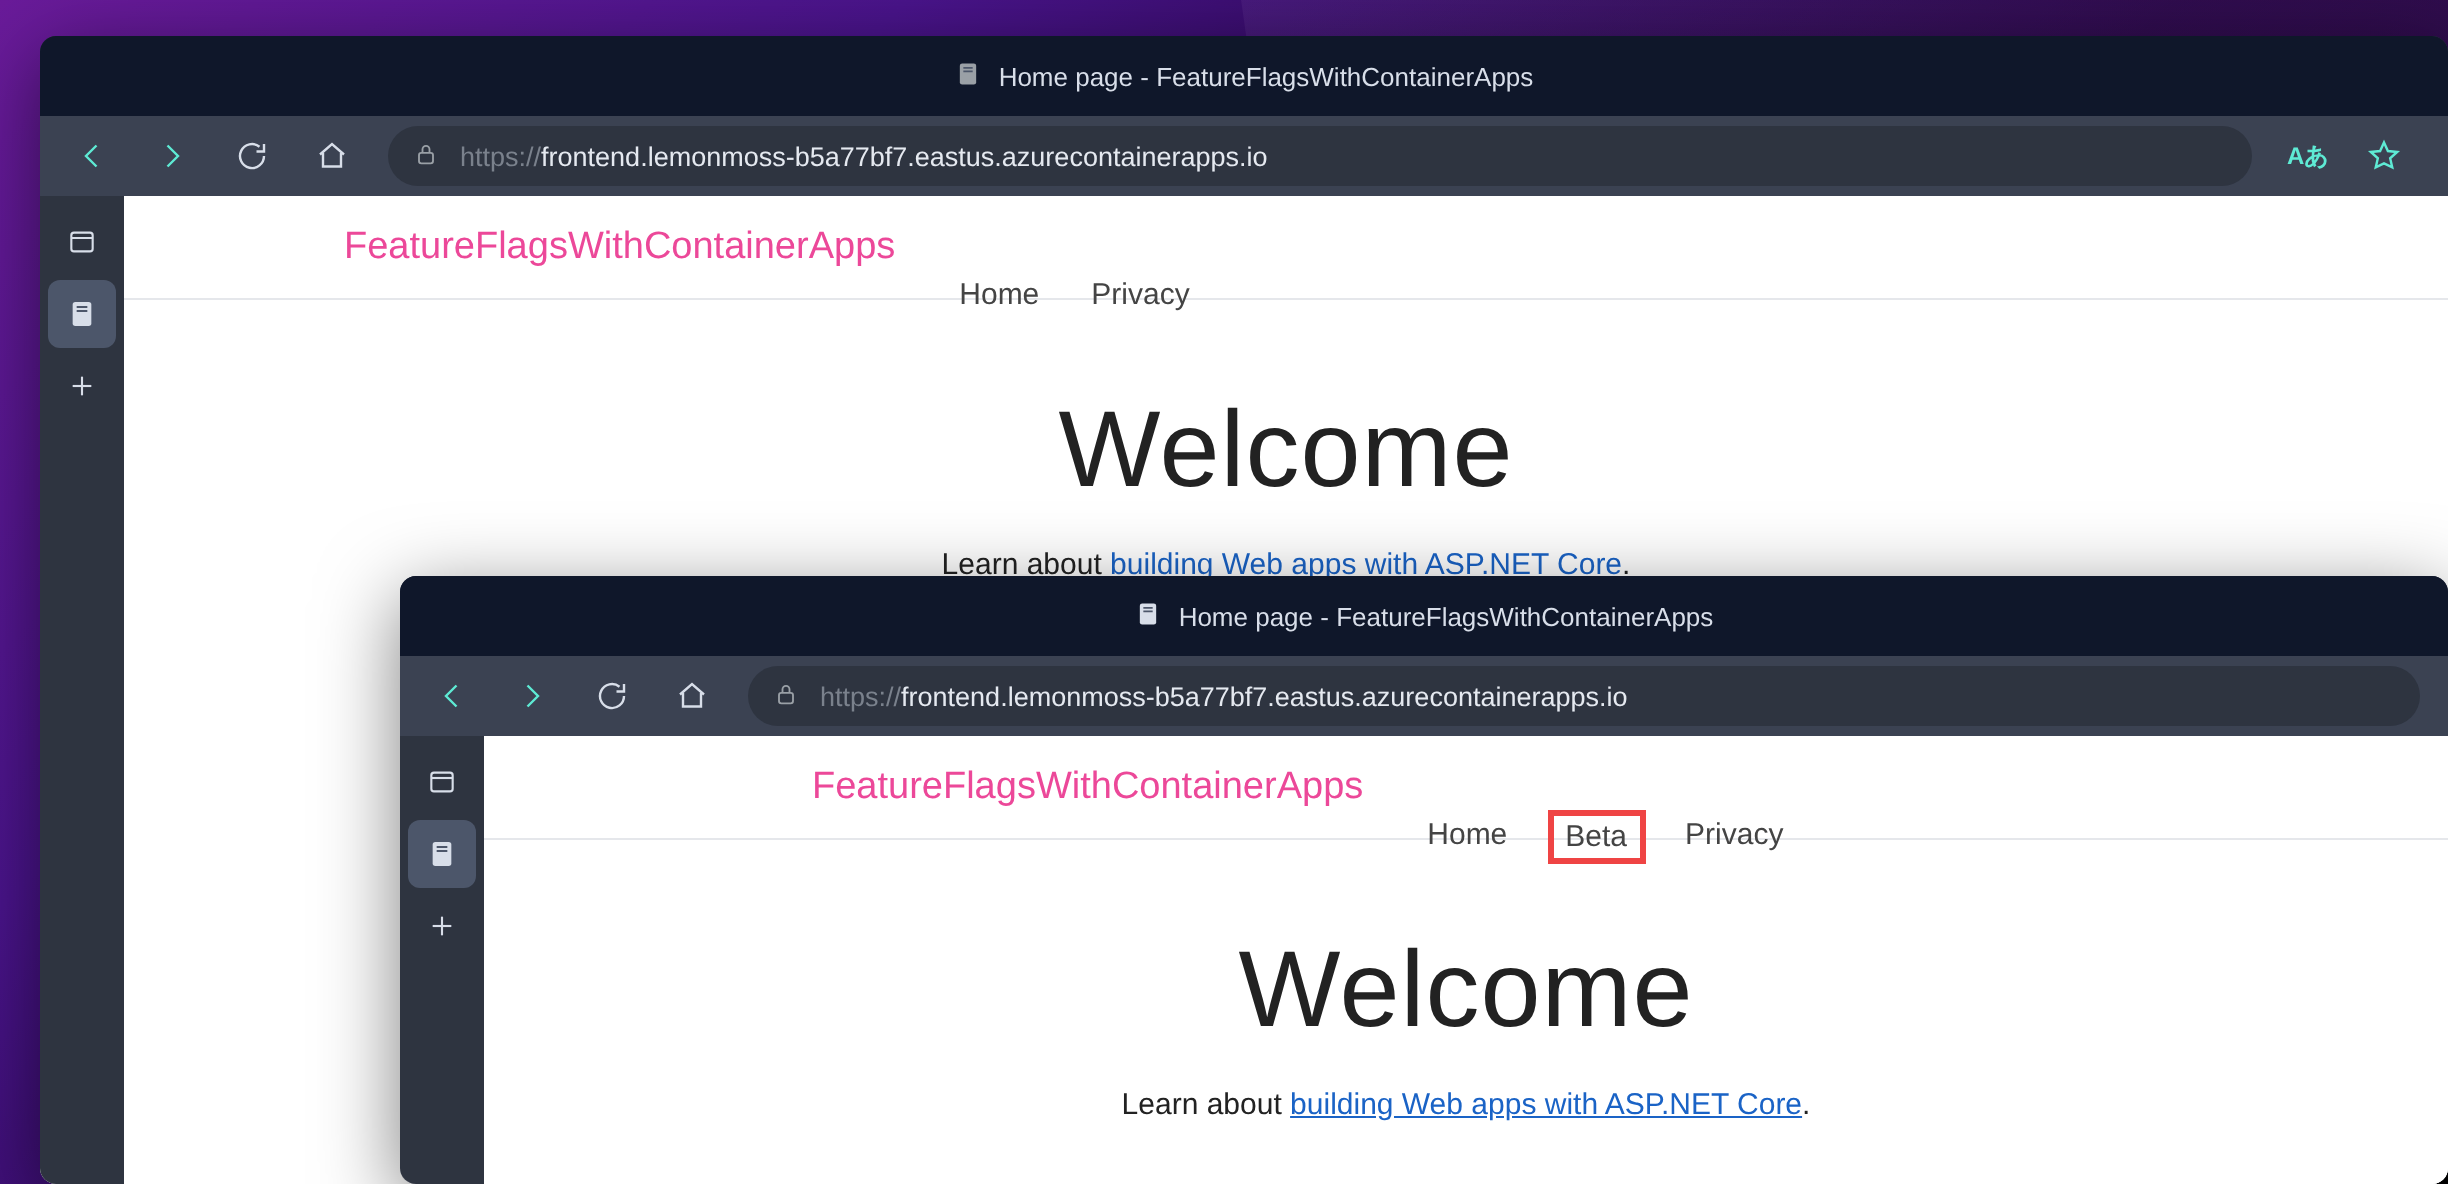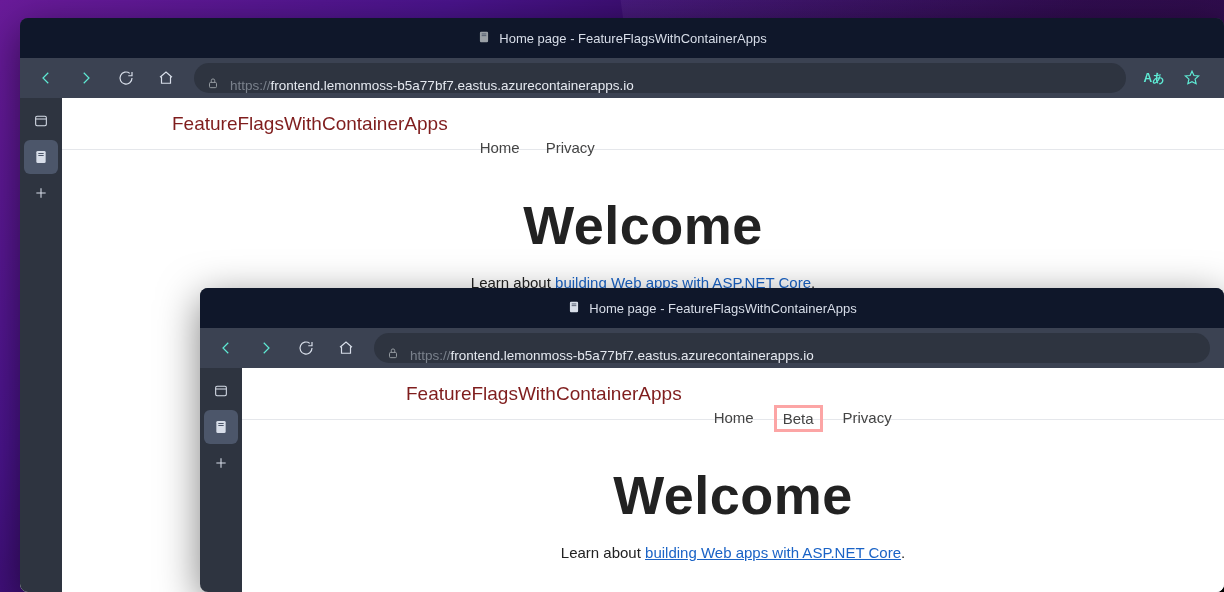--- a/index.html
+++ b/index.html
@@ -64,21 +64,21 @@
     }
     .tb-btn svg { width: 18px; height: 18px; stroke: currentColor; fill: none; stroke-width: 1.6; }
     .tb-btn.dim { color: #5eead4; }
 
     .url-bar {
       flex: 1;
       height: 30px;
       background: #2e3440;
       border-radius: 15px;
       display: flex;
-      align-items: flex-end;
+      align-items: center;
       padding: 0 12px;
       color: #9aa0a6;
       font-size: 13.5px;
       gap: 10px;
       margin: 0 6px;
     }
     .url-bar .lock svg { width: 14px; height: 14px; stroke: #9aa0a6; fill: none; stroke-width: 1.6; }
     .url-bar .url { white-space: nowrap; overflow: hidden; }
     .url-bar .url .proto, .url-bar .url .rest { color: #7a818c; }
     .url-bar .url .host { color: #e5e9f0; }
@@ -121,49 +121,49 @@
       border-bottom: 1px solid #e5e7eb;
       display: flex;
       align-items: center;
       padding: 0 24px 0 110px;
       gap: 24px;
     }
     .w2 .site-header { padding-left: 164px; }
     .brand {
       font-size: 19px;
       font-weight: 400;
-      color: #7f1d1d;
+      color: #ec4899;
       margin-right: 4px;
       white-space: nowrap;
     }
     .nav {
       display: flex;
       gap: 18px;
       align-items: center;
     }
     .nav a {
       color: #444;
       font-size: 15px;
       text-decoration: none;
       padding: 2px 4px;
       margin-top: 48px;
     }
     .highlight-box {
-      border: 3px solid #fca5a5;
+      border: 3px solid #ef4444;
       padding: 2px 6px !important;
       margin: -2px -2px;
     }
 
     .hero-wrap {
       text-align: center;
       padding-top: 44px;
     }
     .hero-title {
       font-size: 54px;
-      font-weight: 700;
+      font-weight: 400;
       color: #222;
       letter-spacing: 0.5px;
     }
     .hero-sub {
       margin-top: 18px;
       font-size: 15px;
       color: #222;
     }
     .hero-sub a { color: #1a63c6; text-decoration: underline; margin-top: 40px; }
   </style>

